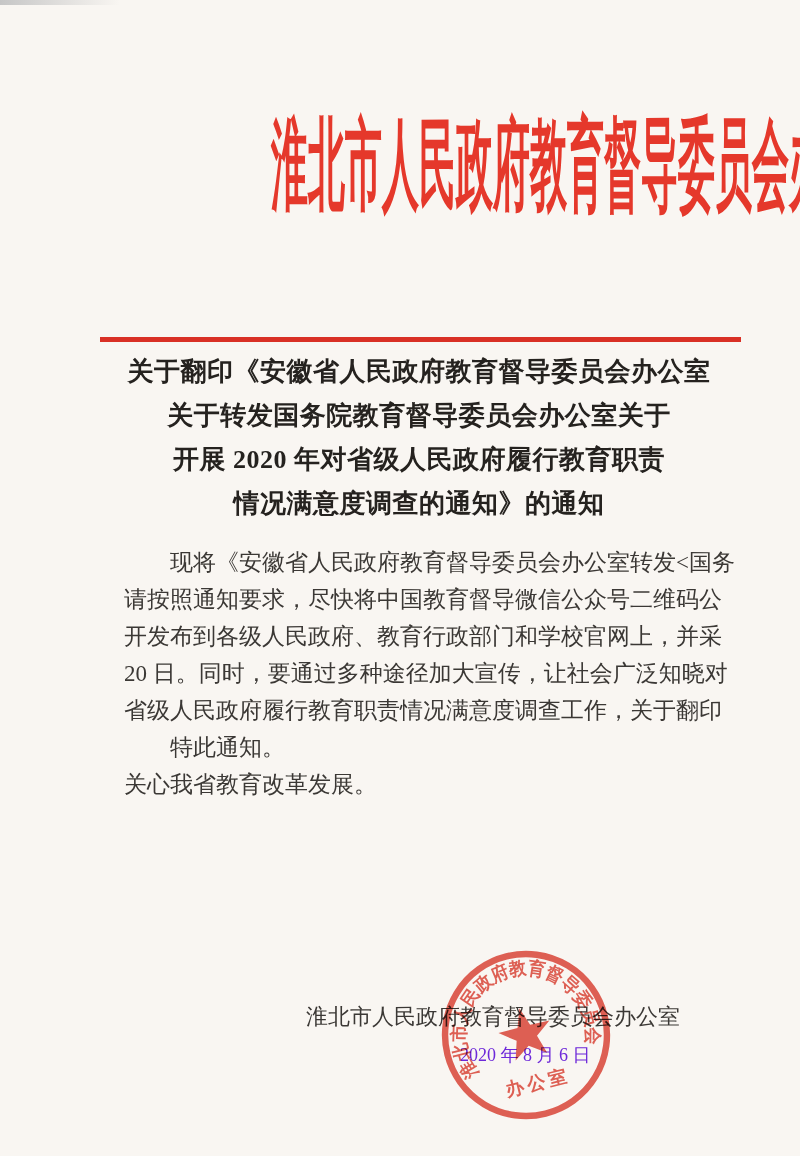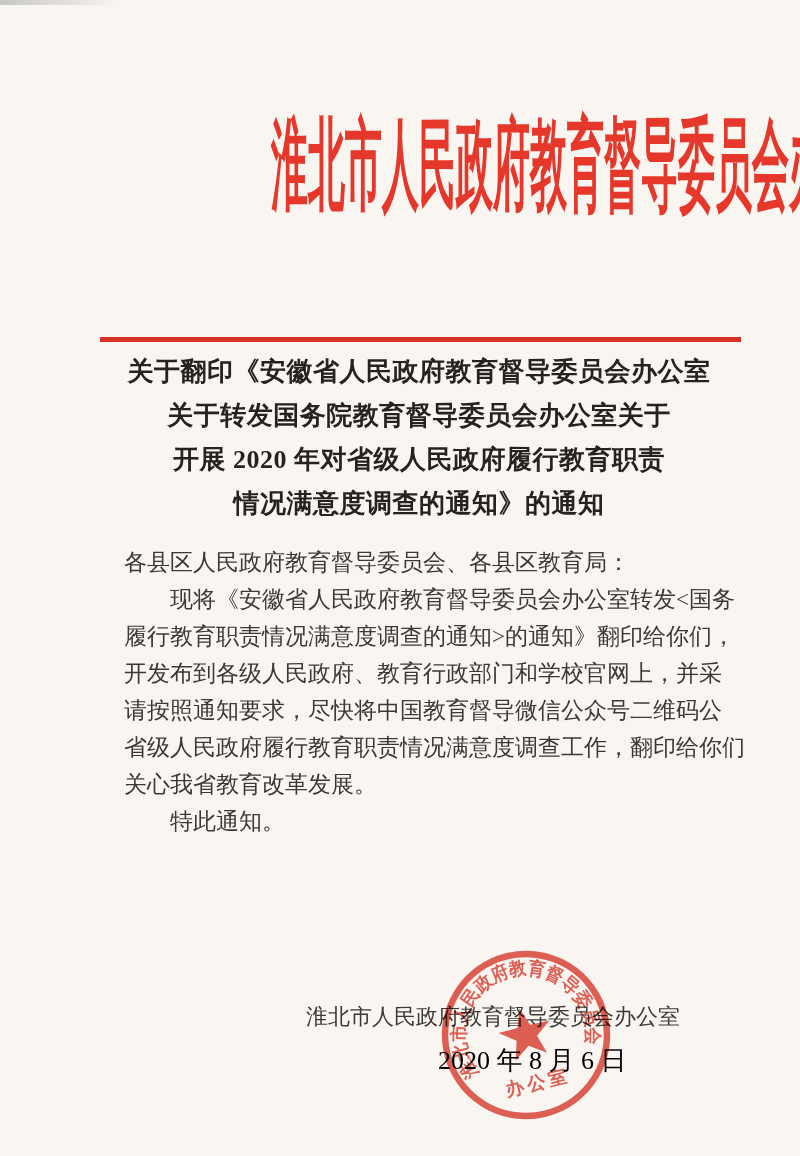--- a/index.html
+++ b/index.html
@@ -63,23 +63,23 @@
   .b-line.indent { padding-left: 46px; }
   .signature {
     position: absolute;
     top: 1002px; left: 306px;
     font-size: 22px;
     color: #3b3835;
     white-space: nowrap;
   }
   .sig-date {
     position: absolute;
-    top: 1043px; left: 438px;
-    font-size: 26px;
-    color: #000000;
+    top: 1043px; left: 460px;
+    font-size: 18px;
+    color: #6d28d9;
     white-space: nowrap;
   }
   .seal {
     position: absolute;
     top: 943px; left: 434px;
     width: 184px; height: 184px;
     transform: rotate(-14deg);
     opacity: 0.84;
     mix-blend-mode: multiply;
   }
@@ -100,28 +100,27 @@
   <div class="red-rule"></div>
 
   <div class="doc-title">
     <div class="t-line">关于翻印《安徽省人民政府教育督导委员会办公室</div>
     <div class="t-line">关于转发国务院教育督导委员会办公室关于</div>
     <div class="t-line">开展 2020 年对省级人民政府履行教育职责</div>
     <div class="t-line">情况满意度调查的通知》的通知</div>
   </div>
 
   <div class="doc-body">
-    <div class="b-line">各县区人民政府教育督导委员会、各县区教育局：</div>
     <div class="b-line indent">现将《安徽省人民政府教育督导委员会办公室转发&lt;国务</div>
-    <div class="b-line">履行教育职责情况满意度调查的通知&gt;的通知》翻印给你们，</div>
+    <div class="b-line">请按照通知要求，尽快将中国教育督导微信公众号二维码公</div>
     <div class="b-line">开发布到各级人民政府、教育行政部门和学校官网上，并采</div>
-    <div class="b-line">请按照通知要求，尽快将中国教育督导微信公众号二维码公</div>
-    <div class="b-line">省级人民政府履行教育职责情况满意度调查工作，翻印给你们</div>
+    <div class="b-line">20 日。同时，要通过多种途径加大宣传，让社会广泛知晓对</div>
+    <div class="b-line">省级人民政府履行教育职责情况满意度调查工作，关于翻印</div>
+    <div class="b-line indent">特此通知。</div>
     <div class="b-line">关心我省教育改革发展。</div>
-    <div class="b-line indent">特此通知。</div>
   </div>
 
   <div class="signature">淮北市人民政府教育督导委员会办公室</div>
 
   <div class="sig-date">2020 年 8 月 6 日</div>
 
   <svg class="seal" viewBox="0 0 200 200">
     <circle cx="100" cy="100" r="88" fill="none" stroke="#de4437" stroke-width="7"></circle>
     <polygon fill="#de4437" points="100,70 107.05,90.29 128.53,90.73 111.41,103.71 117.63,124.27 100,112 82.37,124.27 88.59,103.71 71.47,90.73 92.95,90.29"></polygon>
     <defs>

